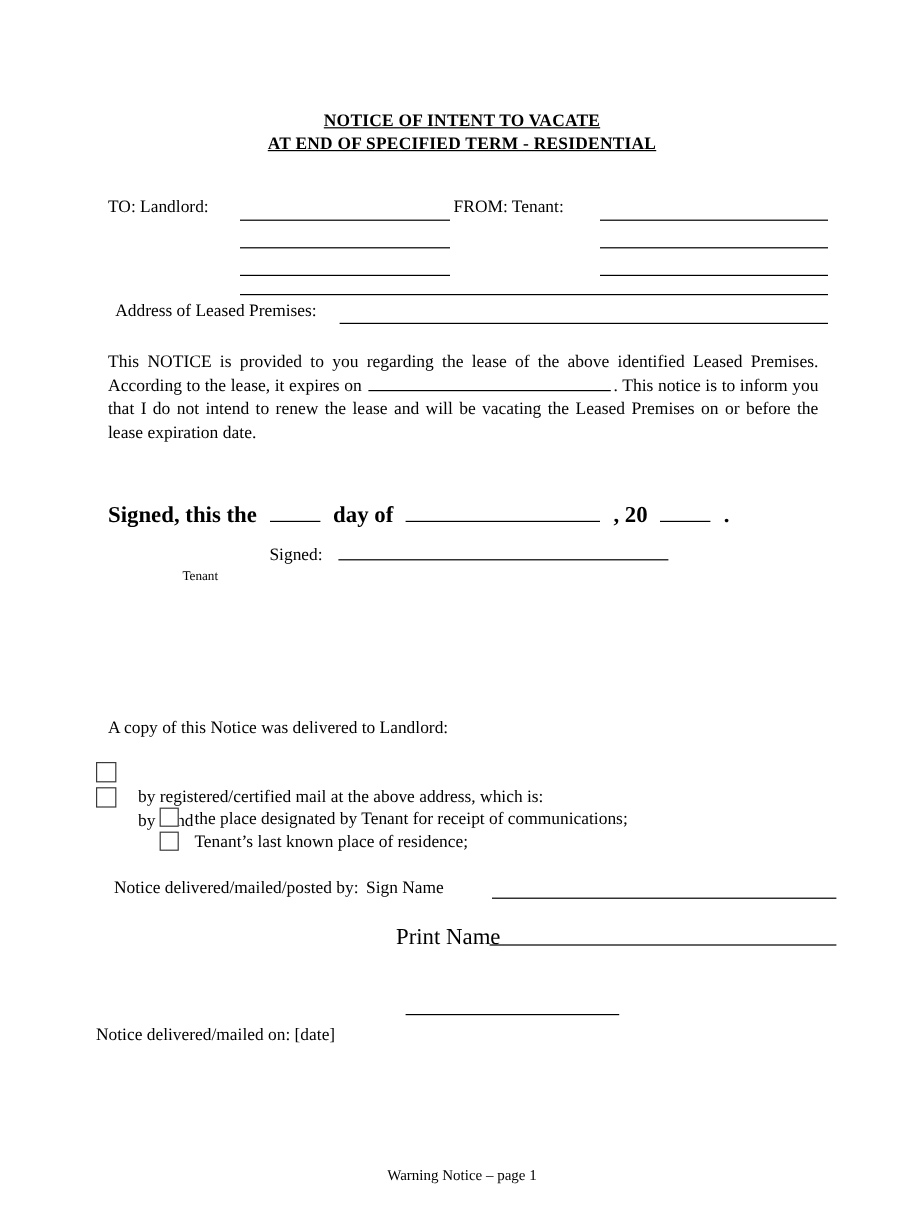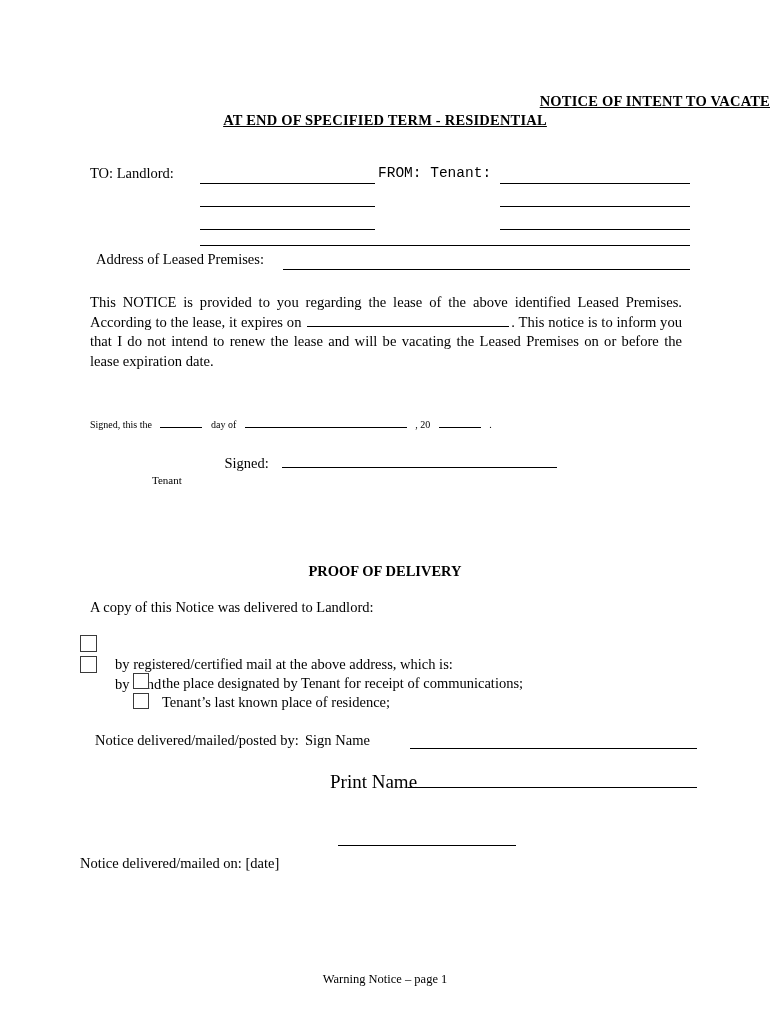--- a/index.html
+++ b/index.html
@@ -27,21 +27,20 @@
     left: 0;
     width: 770px;
     text-align: center;
     font-weight: bold;
     font-size: 14.5px;
     line-height: 19px;
     letter-spacing: 0.2px;
   }
   .title-line1 {
     text-decoration: underline;
-    text-align: right;
   }
   .title-line2 {
     text-decoration: underline;
   }
   
   .parties {
     position: absolute;
     top: 163px;
     left: 90px;
     width: 610px;
@@ -72,21 +71,22 @@
   .inline-rule {
     display: inline-block;
     border-bottom: 1px solid #000;
     vertical-align: baseline;
   }
   .signed-line {
     position: absolute;
     top: 419px;
     left: 90px;
     width: 610px;
-    font-size: 10px;
+    font-size: 19px;
+    font-weight: bold;
   }
   .signed2 {
     position: absolute;
     top: 455px;
     left: 86px;
     width: 610px;
     font-size: 14.5px;
     text-align: center;
   }
   .tenant-lbl {
@@ -172,21 +172,21 @@
   <div class="title-block">
     <div class="title-line1">NOTICE OF INTENT TO VACATE</div>
     <div class="title-line2">AT END OF SPECIFIED TERM - RESIDENTIAL</div>
   </div>
 
   <div class="parties">
 
     <div class="row">
       <span class="lbl" style="left:0; top:2px;text-align:right;">TO: Landlord:</span>
       <span class="rule" style="left:110px; top:20px; width:175px;"></span>
-      <span class="lbl" style="left:288px; top:2px;font-family:Liberation Mono, monospace;">FROM: Tenant:</span>
+      <span class="lbl" style="left:288px; top:2px;">FROM: Tenant:</span>
       <span class="rule" style="left:410px; top:20px; width:190px;"></span>
     </div>
 
     <div class="row">
       <span class="rule" style="left:110px; top:20px; width:175px;"></span>
       <span class="rule" style="left:410px; top:20px; width:190px;"></span>
     </div>
 
     <div class="row">
       <span class="rule" style="left:110px; top:20px; width:175px;"></span>
@@ -218,21 +218,20 @@
     <span class="inline-rule" style="width:42px; margin:0 6px;"></span>
     <span>.</span>
   </div>
 
   <div class="signed2">
     <span>Signed:</span>
     <span class="inline-rule" style="width:275px; margin-left:10px;"></span>
   </div>
   <div class="tenant-lbl">Tenant</div>
 
-  <div class="proof-title">PROOF OF DELIVERY</div>
 
   <div class="proof-intro">A copy of this Notice was delivered to Landlord:</div>
 
   <div class="cb" style="top:635px; left:80px;"></div>
   <div class="opt-text" style="top:636px; left:115px;margin-top:40px;">by hand</div>
 
   <div class="cb" style="top:656px; left:80px;"></div>
   <div class="opt-text" style="top:656px; left:115px;">by registered/certified mail at the above address, which is:</div>
 
   <div class="cb-sm" style="top:673px; left:133px;"></div>

